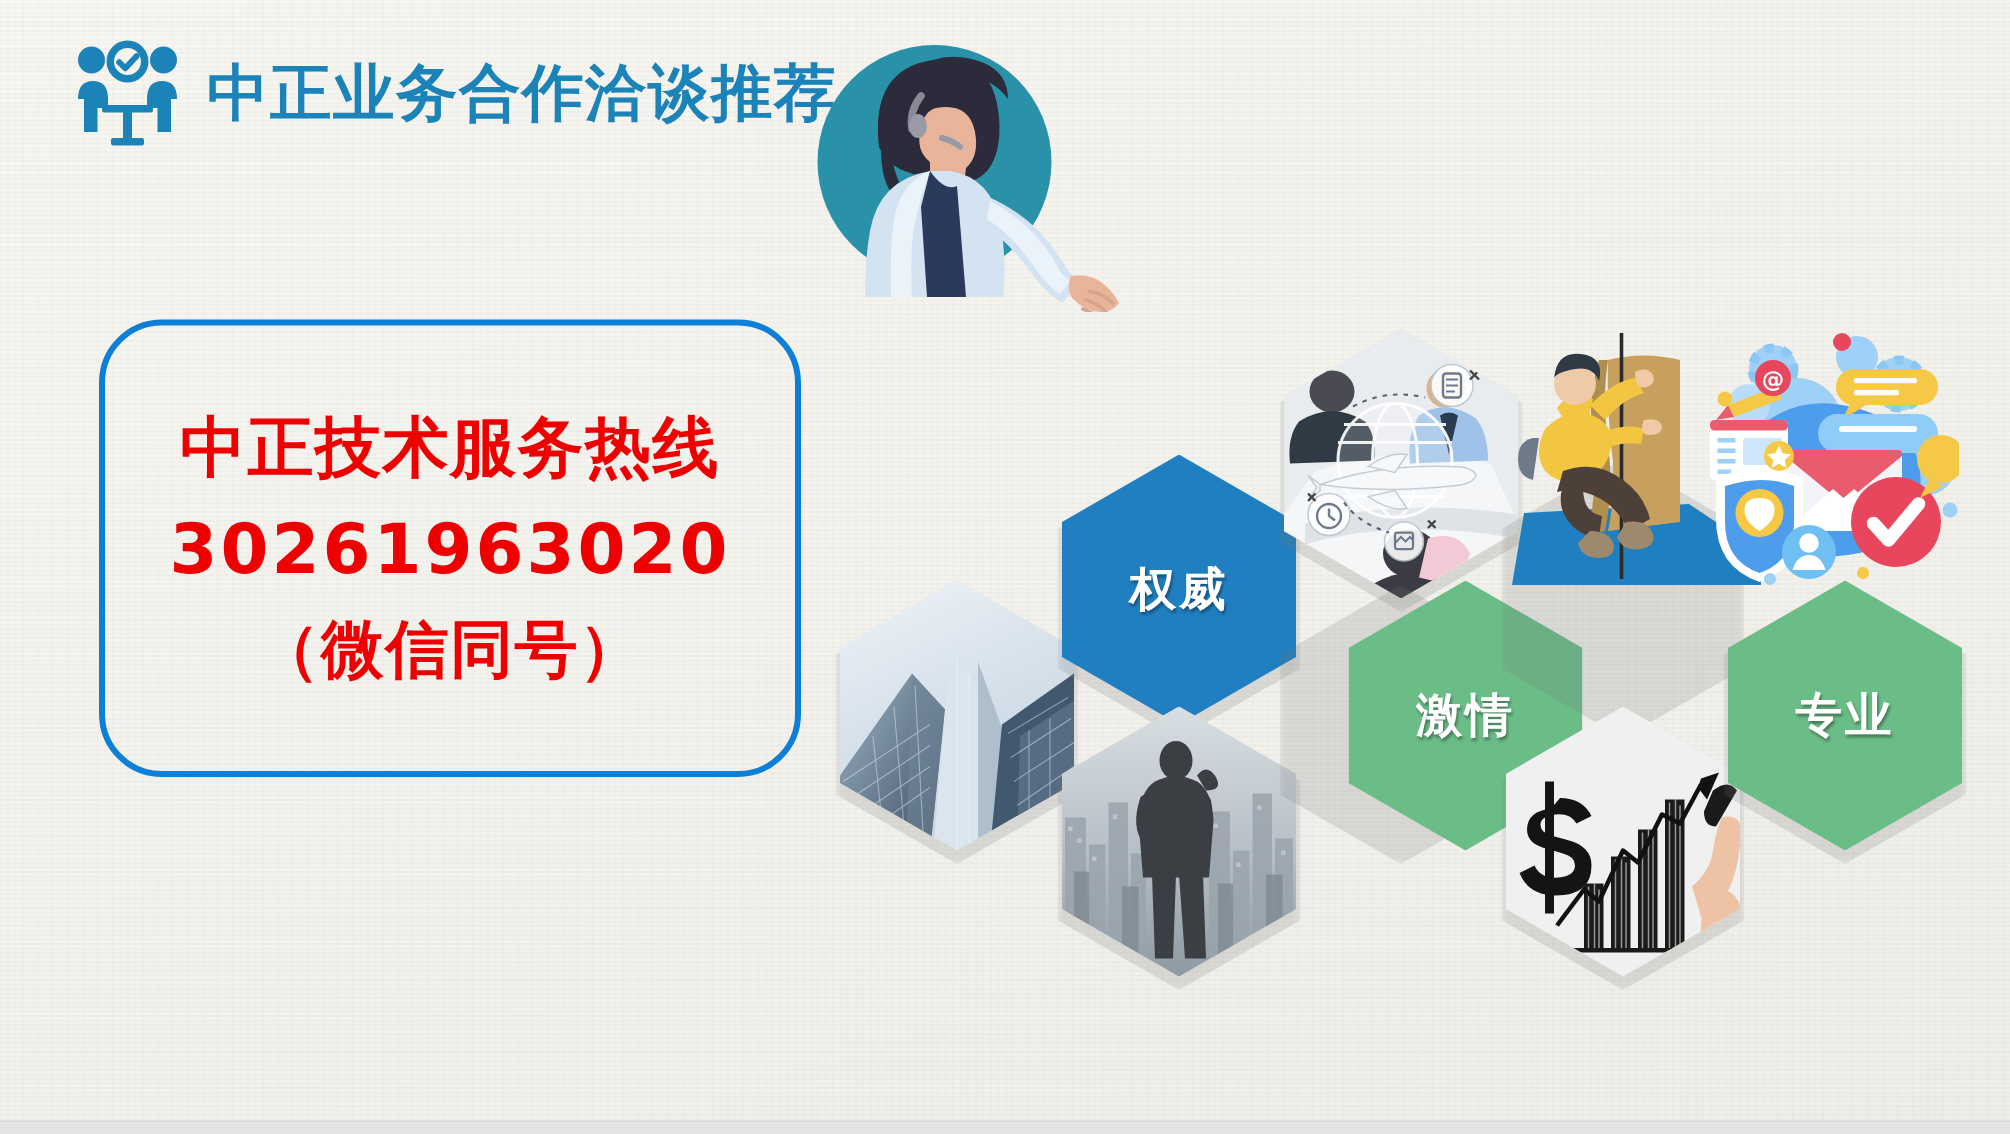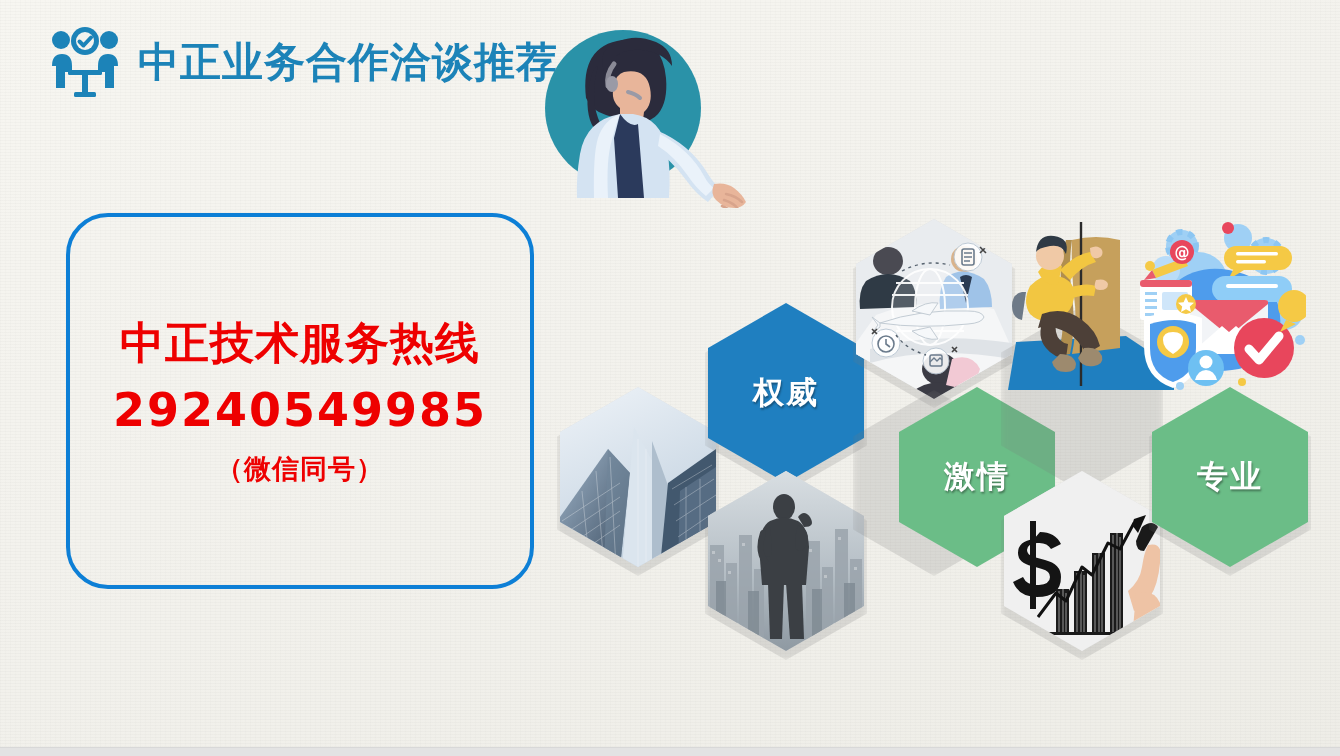--- a/index.html
+++ b/index.html
@@ -78,42 +78,42 @@
     width: 220px;
     height: 200px;
   }
 
   
   .hotline-box {
     position: absolute;
     left: 66px;
     top: 213px;
     width: 468px;
-    height: 376px;
+    height: 305px;
     border: 4px solid #0d7fd6;
     border-radius: 42px;
     box-sizing: border-box;
     display: flex;
     flex-direction: column;
     align-items: center;
     justify-content: center;
     gap: 16px;
     background: transparent;
   }
   .hotline-line {
     color: #ee0000;
     font-weight: bold;
     text-align: center;
     line-height: 1.15;
     white-space: nowrap;
     font-family: "DejaVu Sans", "Liberation Sans", sans-serif;
   }
   .hotline-title { font-size: 44px; letter-spacing: 1px; }
   .hotline-number { font-size: 46px; letter-spacing: 2px; }
-  .hotline-note { font-size: 27px; letter-spacing: 1px; }
+  .hotline-note { font-size: 42px; letter-spacing: 1px; }
 
   
   .hex-cluster {
     position: absolute;
     left: 540px;
     top: 205px;
     width: 800px;
     height: 490px;
   }
   .hex {
@@ -217,21 +217,21 @@
 
       <path d="M186 176 q12-2 20 4 q8 6 12 14 q-4 6-12 6 q-10 0-18-8 q-6-6-2-16z" fill="#e8b59a"></path>
       <path d="M198 186 q10 2 16 8" stroke="#d8a48c" stroke-width="2.5" fill="none" stroke-linecap="round"></path>
       <path d="M196 192 q10 3 14 9" stroke="#d8a48c" stroke-width="2.5" fill="none" stroke-linecap="round"></path>
       <path d="M194 198 q8 3 11 8" stroke="#d8a48c" stroke-width="2.5" fill="none" stroke-linecap="round"></path>
     </svg>
   </div>
 
   <div class="hotline-box">
     <div class="hotline-line hotline-title">中正技术服务热线</div>
-    <div class="hotline-line hotline-number">29240549985</div>
+    <div class="hotline-line hotline-number">30261963020</div>
     <div class="hotline-line hotline-note">（微信同号）</div>
   </div>
 
   <div class="hex-cluster">
 
     <div class="hex-shadow" style="left:17px; top:185px;"></div>
     <div class="hex hex-photo" style="left:20px; top:182px;">
       <svg class="hexsvg" viewBox="0 0 156 180" preserveAspectRatio="xMidYMid slice" xmlns="http://www.w3.org/2000/svg">
         <defs>
           <linearGradient id="skyG" x1="0" y1="0" x2="0.4" y2="1">

